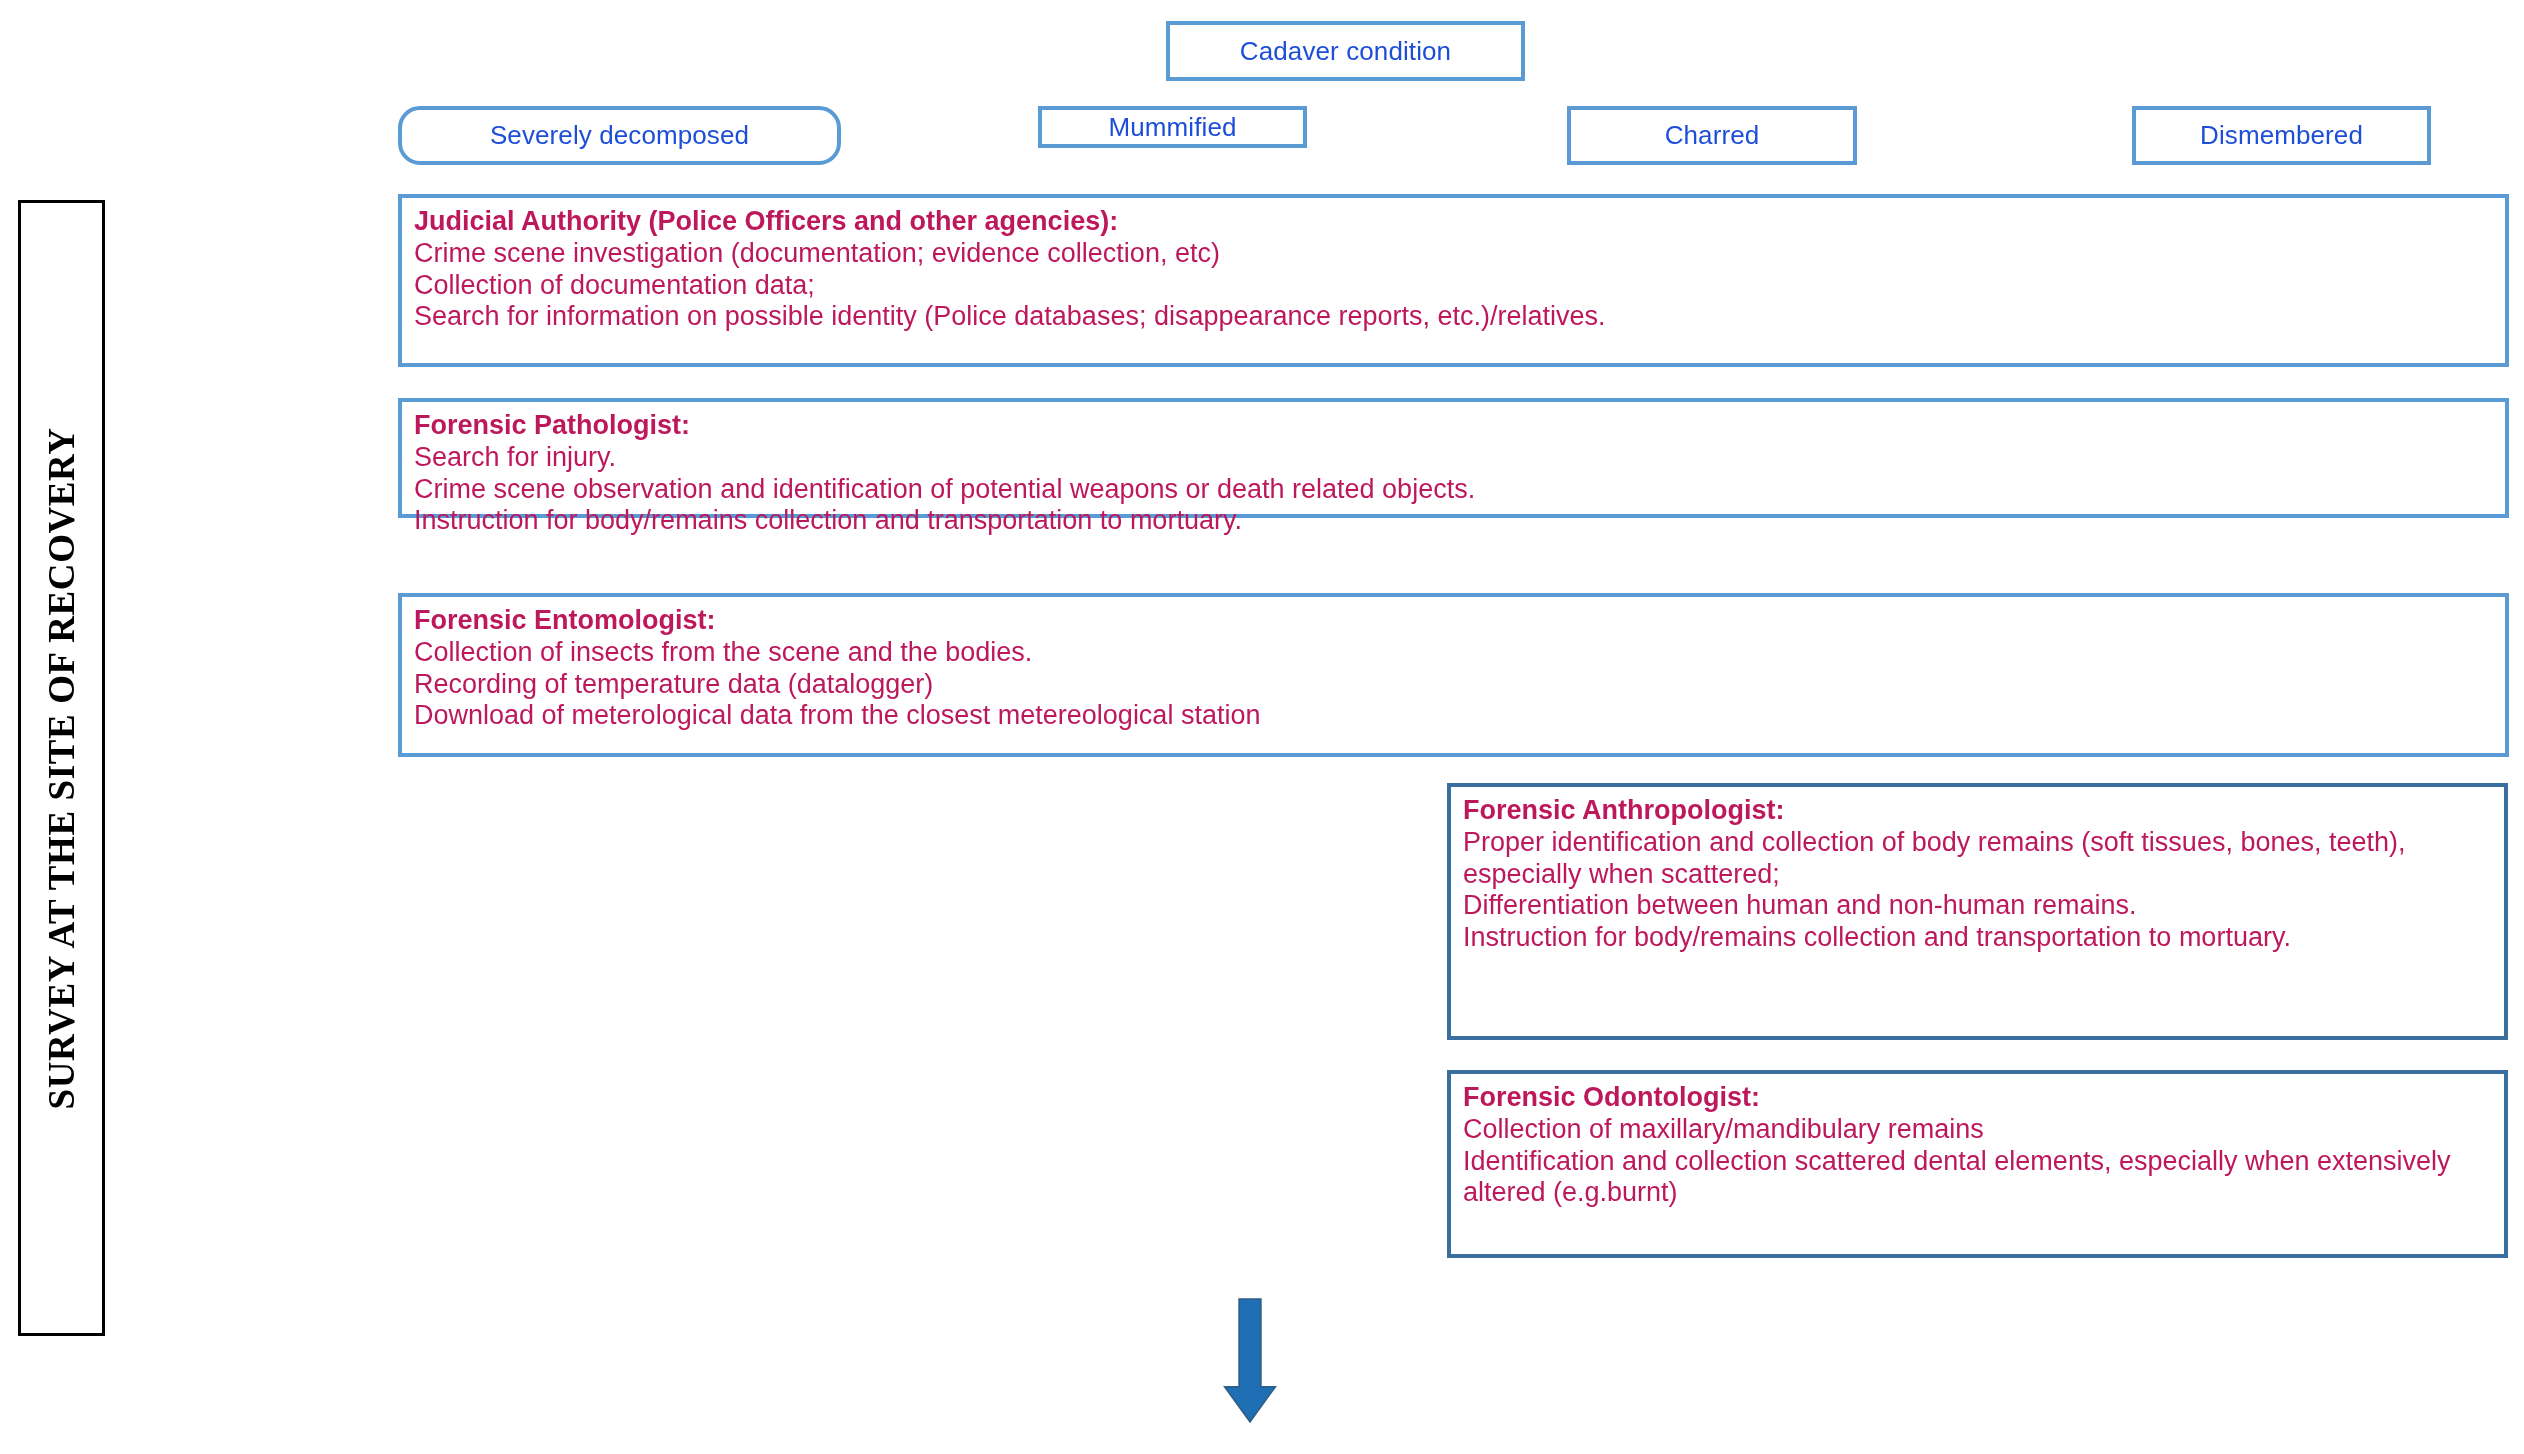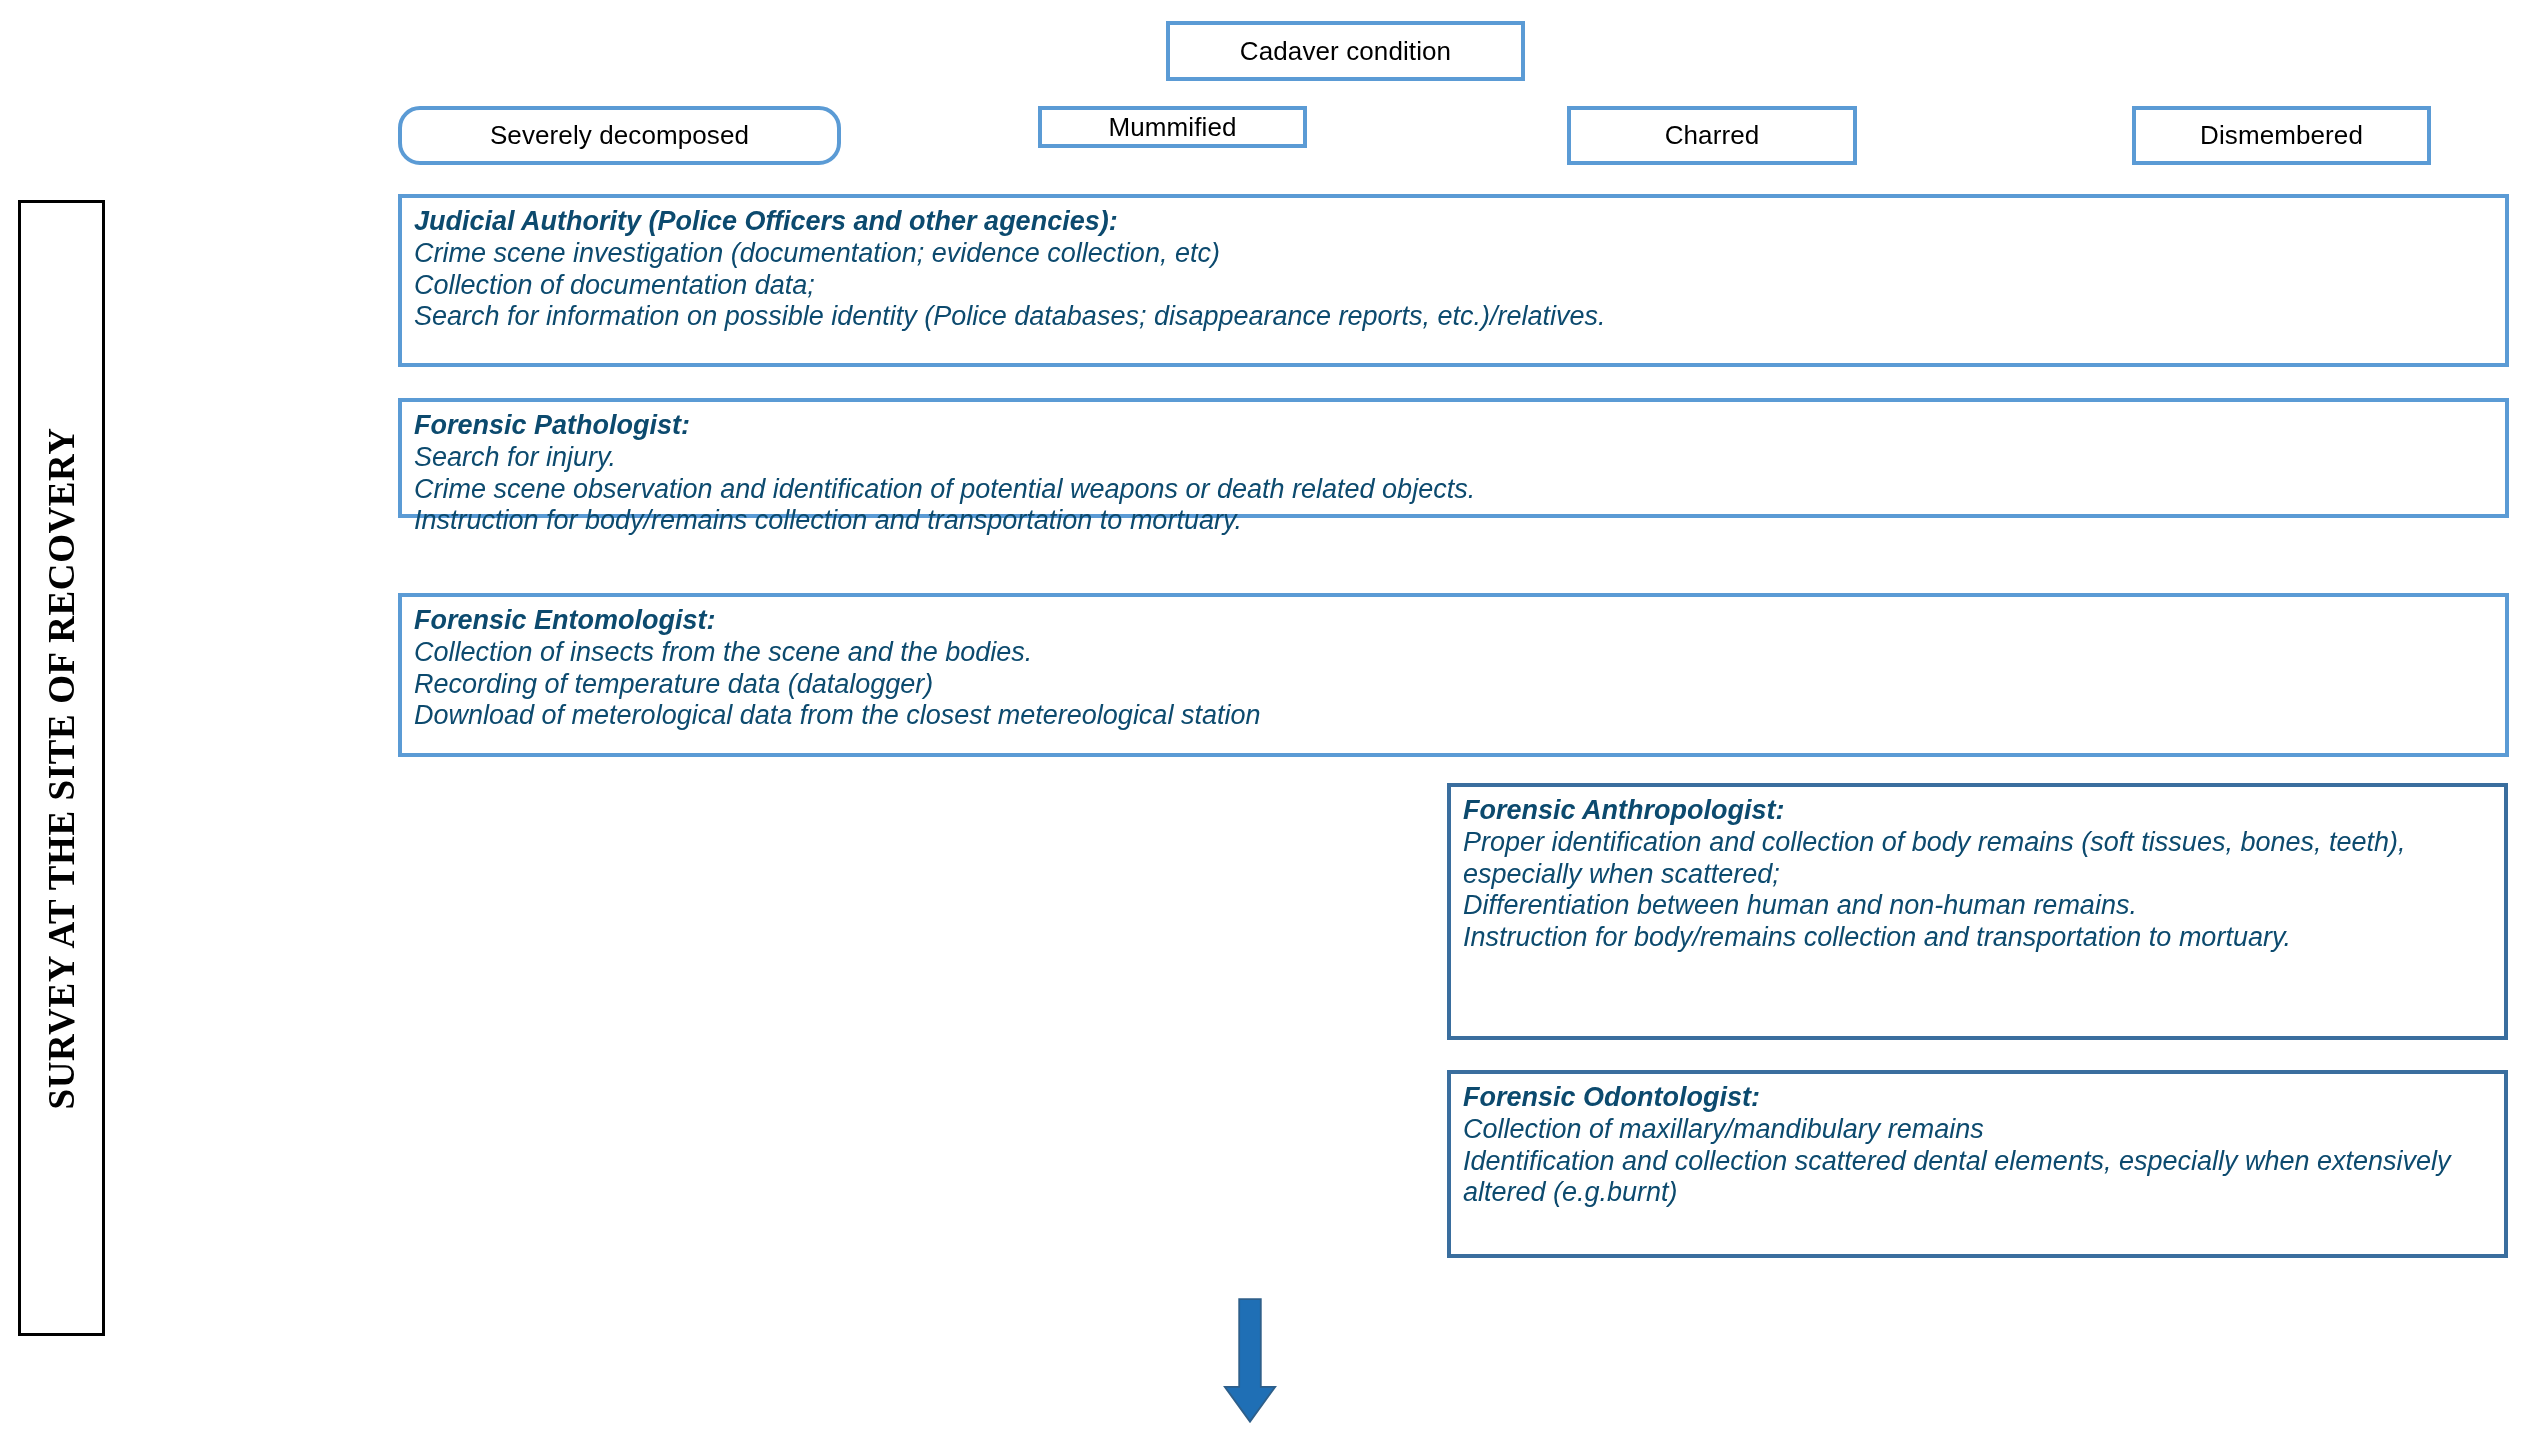--- a/index.html
+++ b/index.html
@@ -21,21 +21,21 @@
   
   .cond-box {
     position: absolute;
     box-sizing: border-box;
     border: 4.2px solid #5B9BD5;
     background: #ffffff;
     display: flex;
     align-items: center;
     justify-content: center;
     font-size: 26px;
-    color: #000000;
+    color: #1d4ed8;
     letter-spacing: 0.1px;
     white-space: nowrap;
   }
 
   
   .vert-box {
     position: absolute;
     box-sizing: border-box;
     border: 3px solid #000000;
     background: #ffffff;
@@ -60,23 +60,22 @@
     box-sizing: border-box;
     background: #ffffff;
     padding: 8.4px 12px 6px 12px;
   }
   .info-box.light { border: 4.2px solid #5B9BD5; }
   .info-box.dark  { border: 4.2px solid #3A6E9E; }
 
   .info-line {
     font-size: 27px;
     line-height: 1.17;
-    color: #0c4a6e;
+    color: #be185d;
     white-space: nowrap;
-    font-style: italic;
   }
   .info-line.wrap { white-space: normal; }
   .info-line.title { font-weight: bold; }
 
   
   .arrow {
     position: absolute;
   }
 </style>
 </head>

